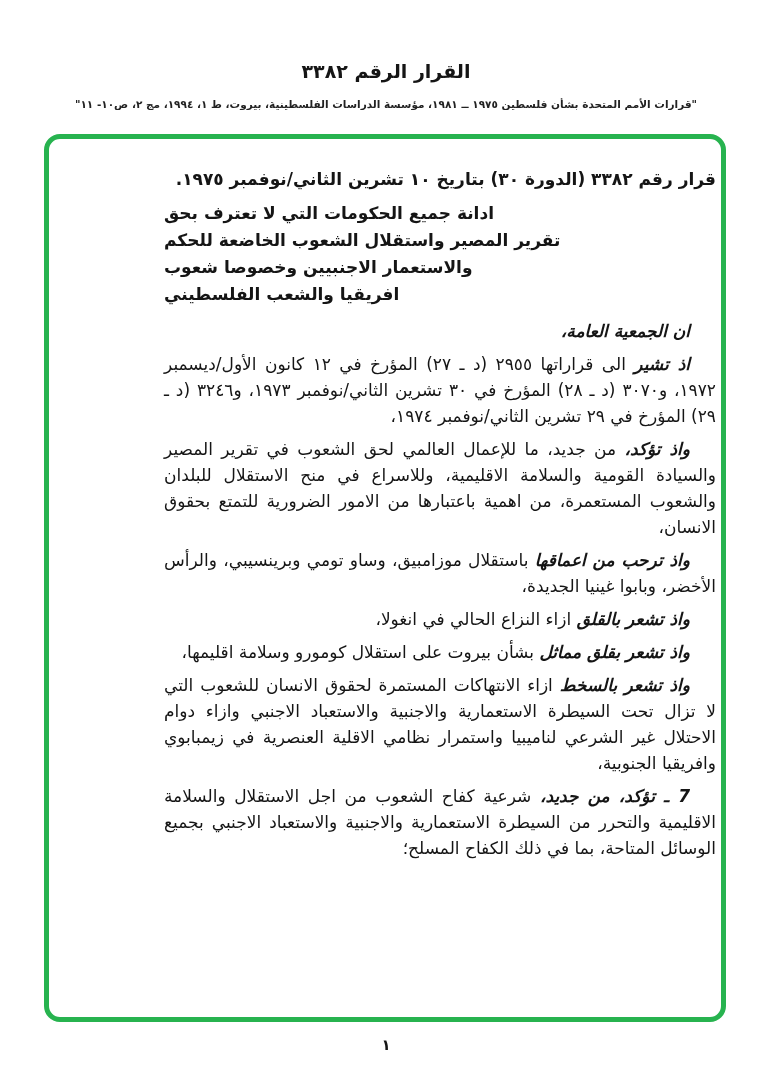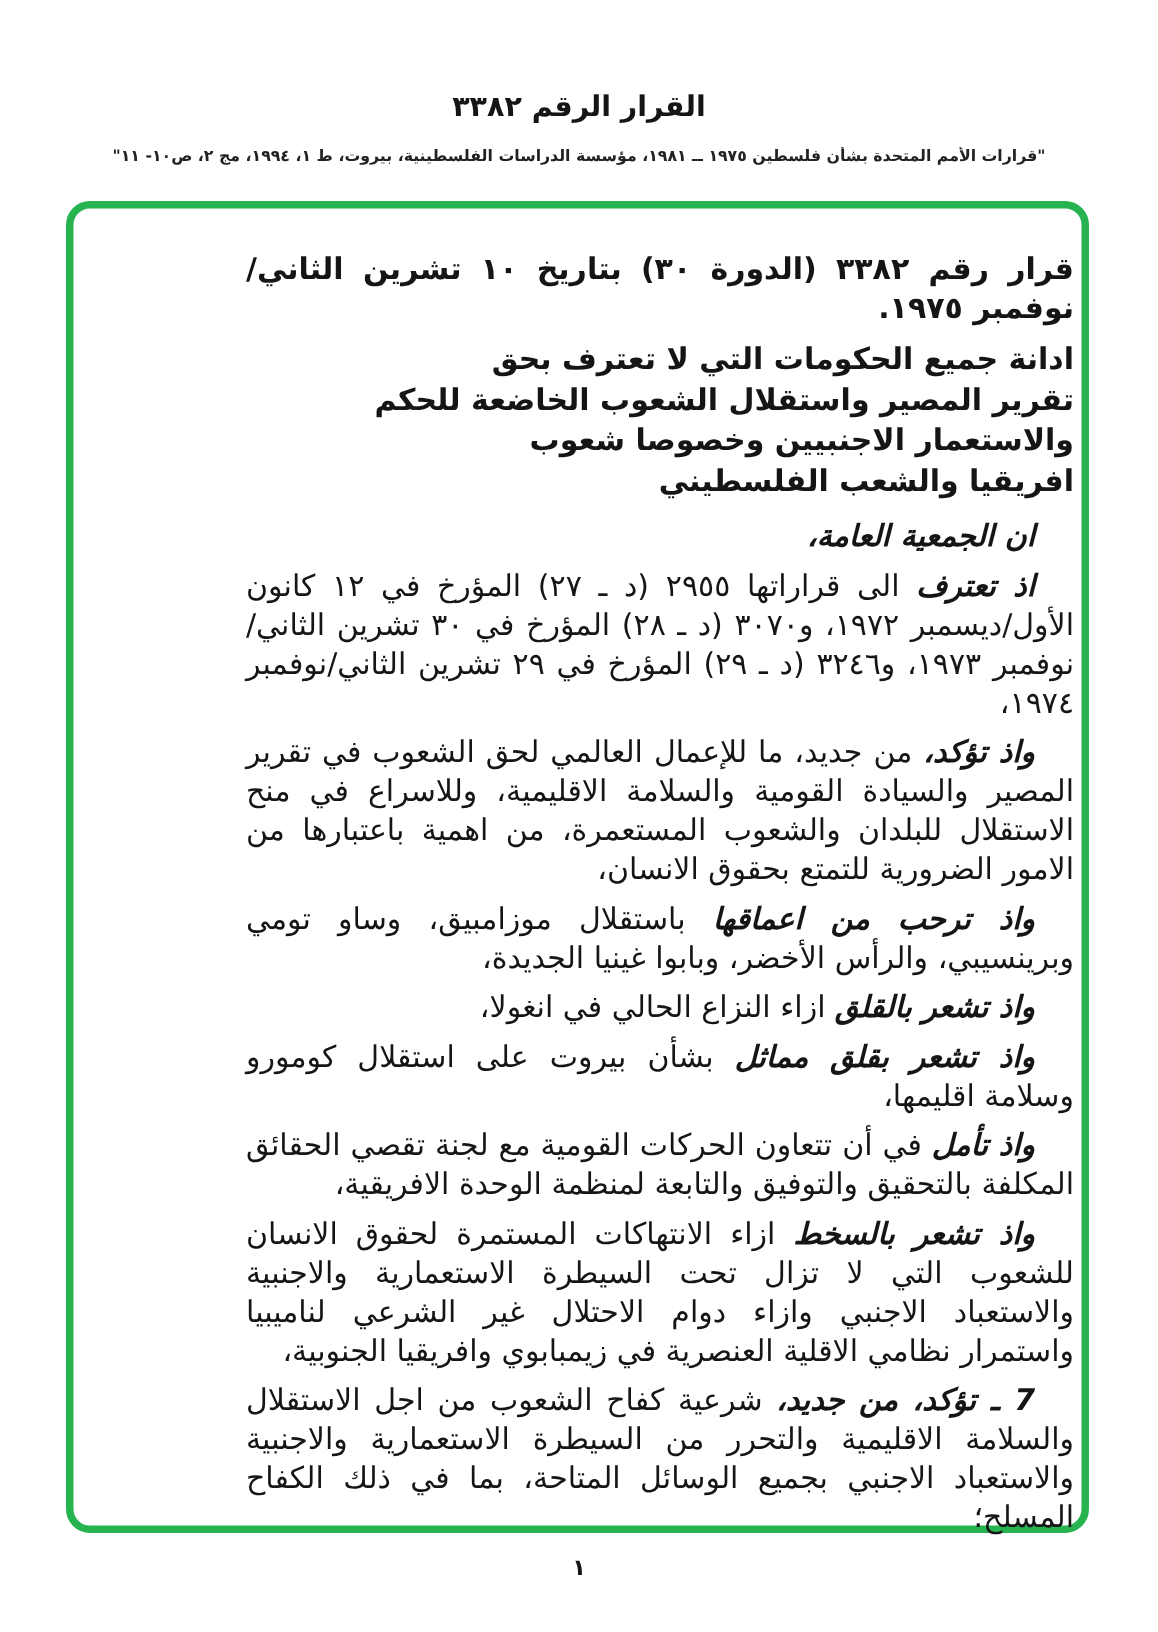--- a/index.html
+++ b/index.html
@@ -42,31 +42,31 @@
     top: 116px; left: 44px;
     width: 682px; height: 888px;
     border: 5px solid var(--frame-green, #27b34f);
     border-radius: 16px;
     background: transparent;
   }
   .content {
     position: absolute;
     top: 148px; right: 56px;
     width: 552px;
-    font-size: 20px;
+    font-size: 17px;
     line-height: 26px;
     text-align: justify;
   }
   .intro {
     margin: 0 0 8px 0;
     font-weight: 700;
   }
   .headings {
     margin: 4px 0 10px 0;
-    text-align: right;
+    text-align: left;
     font-weight: 700;
   }
   .heading-line { line-height: 27px; }
   .para {
     margin: 0 0 7px 0;
     text-indent: 26px;
   }
   .para .lead { font-weight: 700; font-style: italic; }
   .page-number {
     position: absolute;
@@ -93,31 +93,30 @@
 
     <div class="headings">
       <div class="heading-line">ادانة جميع الحكومات التي لا تعترف بحق</div>
       <div class="heading-line">تقرير المصير واستقلال الشعوب الخاضعة للحكم</div>
       <div class="heading-line">والاستعمار الاجنبيين وخصوصا شعوب</div>
       <div class="heading-line">افريقيا والشعب الفلسطيني</div>
     </div>
 
     <p class="para"><strong class="lead">ان الجمعية العامة،</strong> <span></span></p>
 
-    <p class="para"><strong class="lead">اذ تعترف</strong> <span>الى قراراتها ٢٩٥٥ (د ـ ٢٧) المؤرخ في ١٢ كانون الأول/ديسمبر ١٩٧٢، و٣٠٧٠ (د ـ ٢٨) المؤرخ في ٣٠ تشرين الثاني/نوفمبر ١٩٧٣، و٣٢٤٦ (د ـ ٢٩) المؤرخ في ٢٩ تشرين الثاني/نوفمبر ١٩٧٤،</span></p>
+    <p class="para"><strong class="lead">اذ تشير</strong> <span>الى قراراتها ٢٩٥٥ (د ـ ٢٧) المؤرخ في ١٢ كانون الأول/ديسمبر ١٩٧٢، و٣٠٧٠ (د ـ ٢٨) المؤرخ في ٣٠ تشرين الثاني/نوفمبر ١٩٧٣، و٣٢٤٦ (د ـ ٢٩) المؤرخ في ٢٩ تشرين الثاني/نوفمبر ١٩٧٤،</span></p>
 
     <p class="para"><strong class="lead">واذ تؤكد،</strong> <span>من جديد، ما للإعمال العالمي لحق الشعوب في تقرير المصير والسيادة القومية والسلامة الاقليمية، وللاسراع في منح الاستقلال للبلدان والشعوب المستعمرة، من اهمية باعتبارها من الامور الضرورية للتمتع بحقوق الانسان،</span></p>
 
     <p class="para"><strong class="lead">واذ ترحب من اعماقها</strong> <span>باستقلال موزامبيق، وساو تومي وبرينسيبي، والرأس الأخضر، وبابوا غينيا الجديدة،</span></p>
 
     <p class="para"><strong class="lead">واذ تشعر بالقلق</strong> <span>ازاء النزاع الحالي في انغولا،</span></p>
 
     <p class="para"><strong class="lead">واذ تشعر بقلق مماثل</strong> <span>بشأن بيروت على استقلال كومورو وسلامة اقليمها،</span></p>
 
-    <p class="para"><strong class="lead">واذ تأمل</strong> <span>في أن تتعاون الحركات القومية مع لجنة تقصي الحقائق المكلفة بالتحقيق والتوفيق والتابعة لمنظمة الوحدة الافريقية،</span></p>
 
     <p class="para"><strong class="lead">واذ تشعر بالسخط</strong> <span>ازاء الانتهاكات المستمرة لحقوق الانسان للشعوب التي لا تزال تحت السيطرة الاستعمارية والاجنبية والاستعباد الاجنبي وازاء دوام الاحتلال غير الشرعي لناميبيا واستمرار نظامي الاقلية العنصرية في زيمبابوي وافريقيا الجنوبية،</span></p>
 
     <p class="para"><strong class="lead">7 ـ تؤكد، من جديد،</strong> <span>شرعية كفاح الشعوب من اجل الاستقلال والسلامة الاقليمية والتحرر من السيطرة الاستعمارية والاجنبية والاستعباد الاجنبي بجميع الوسائل المتاحة، بما في ذلك الكفاح المسلح؛</span></p>
 
   </div>
 
   <div class="page-number">١</div>
 
 </div>

